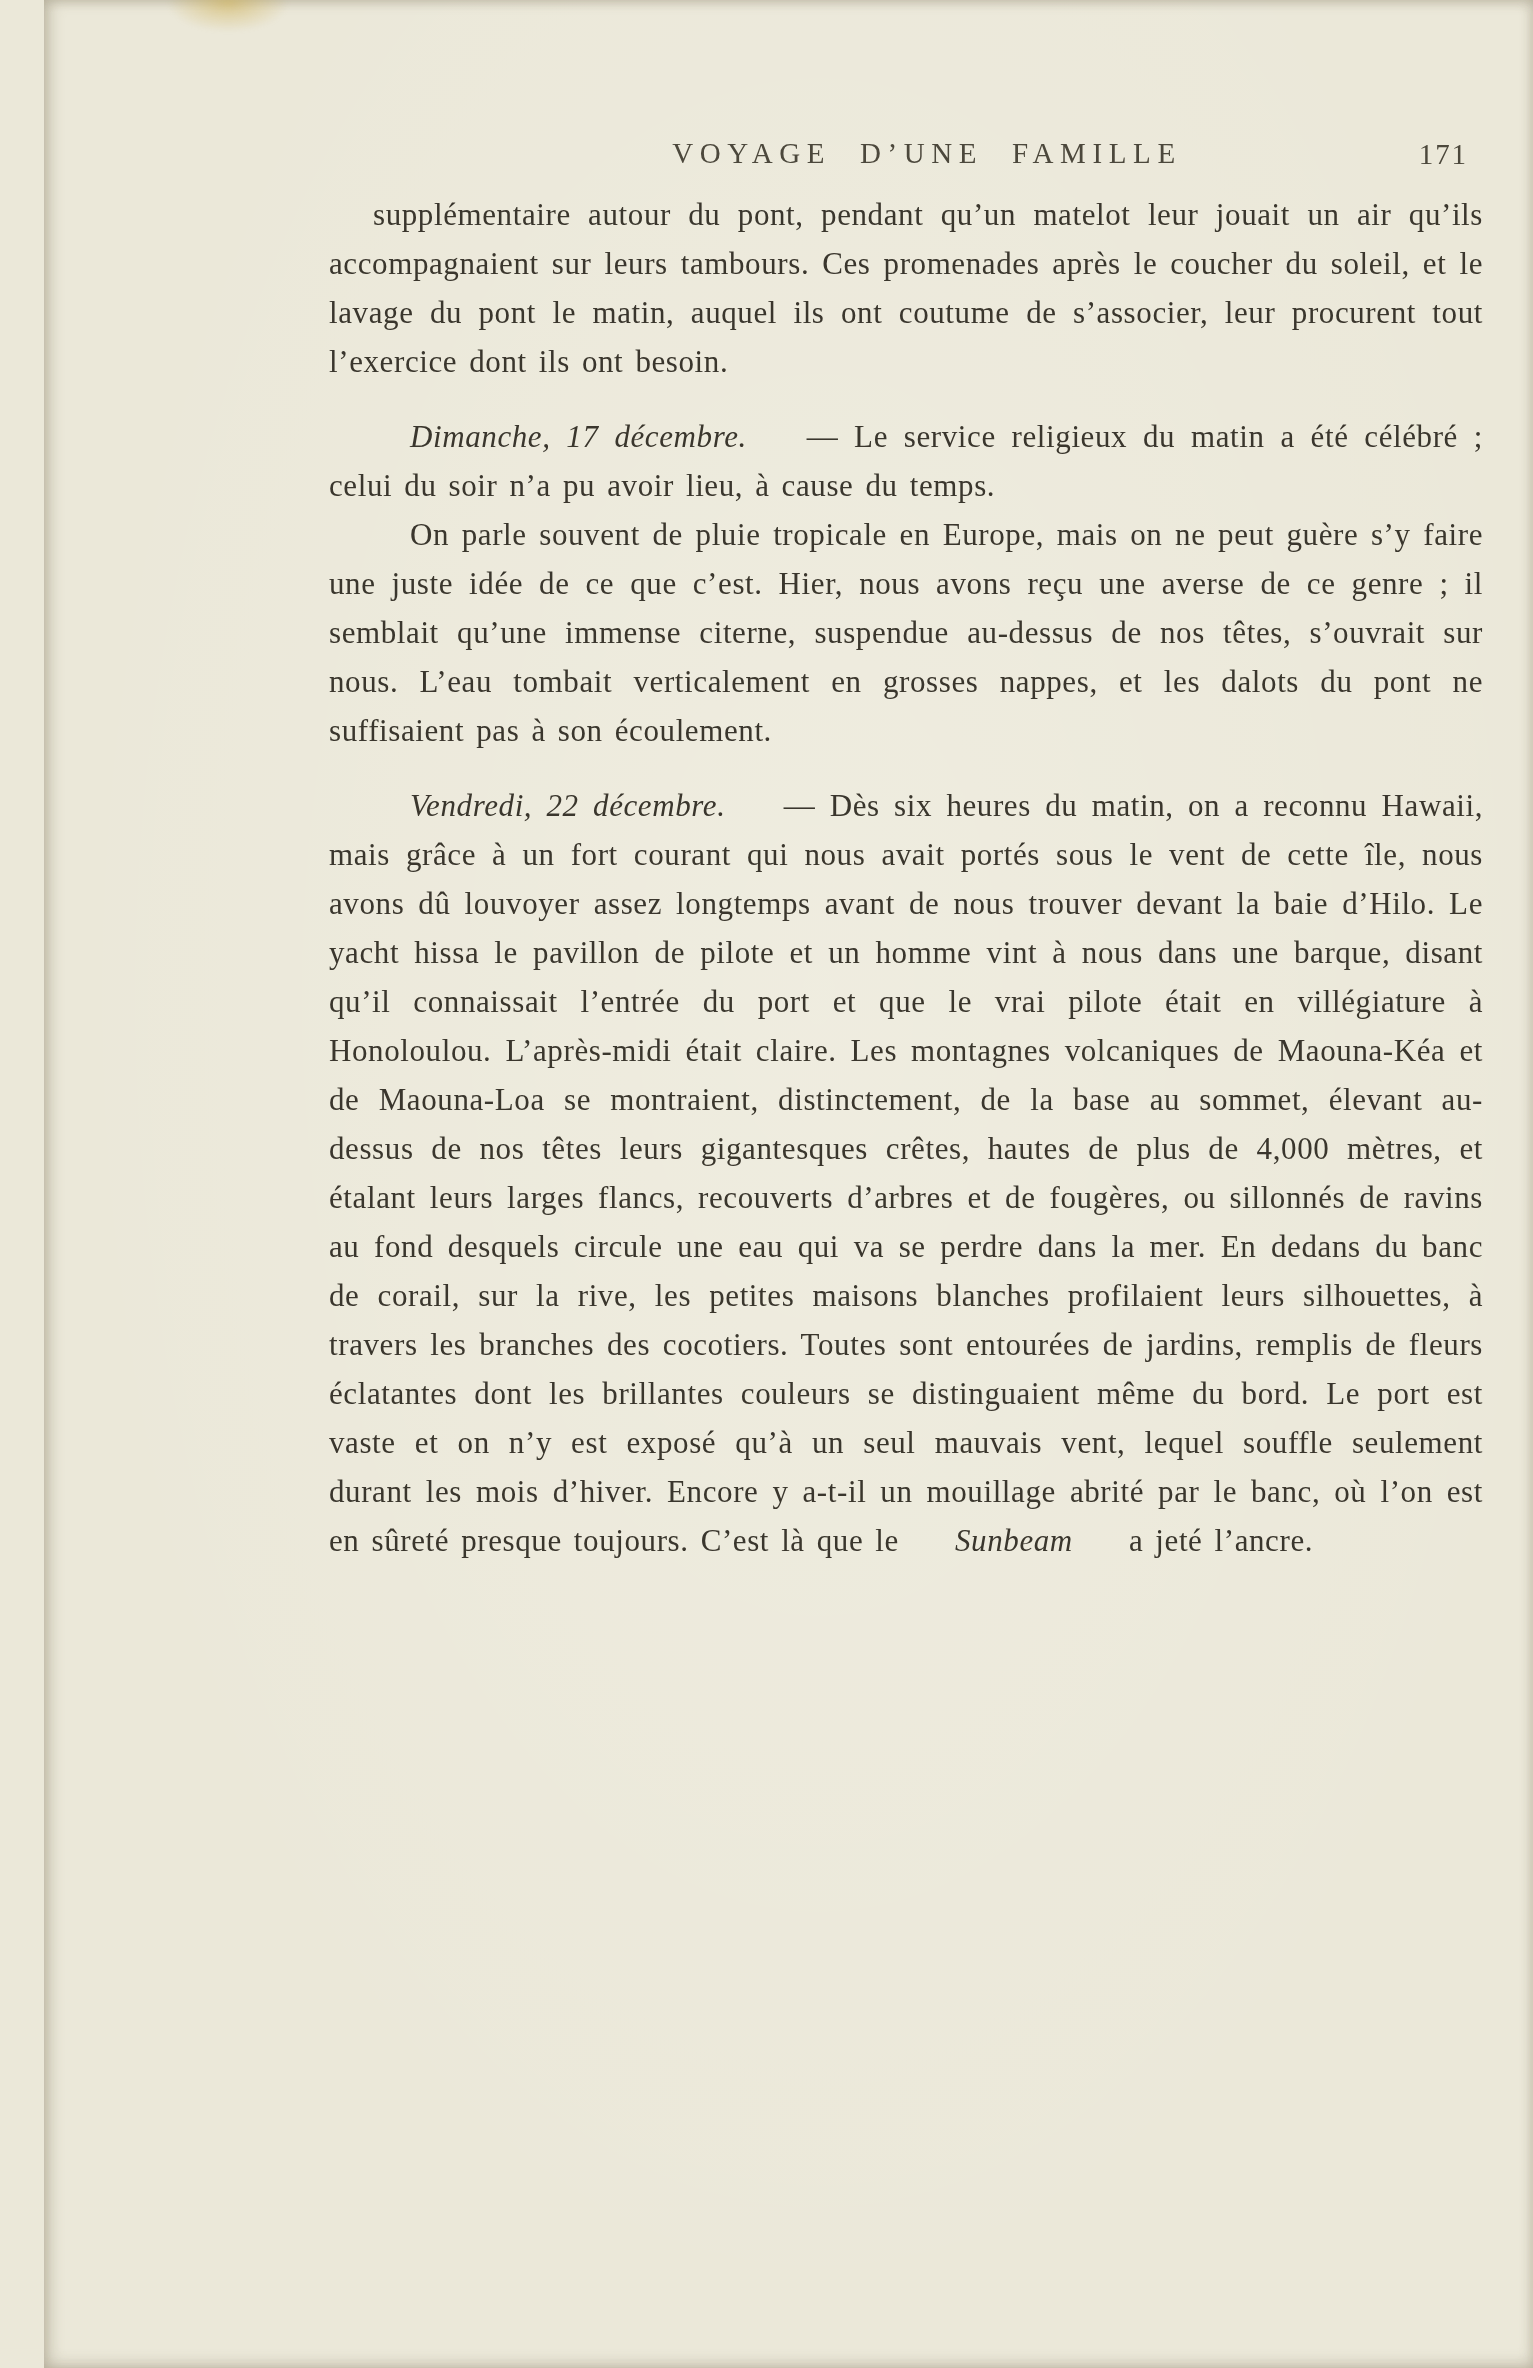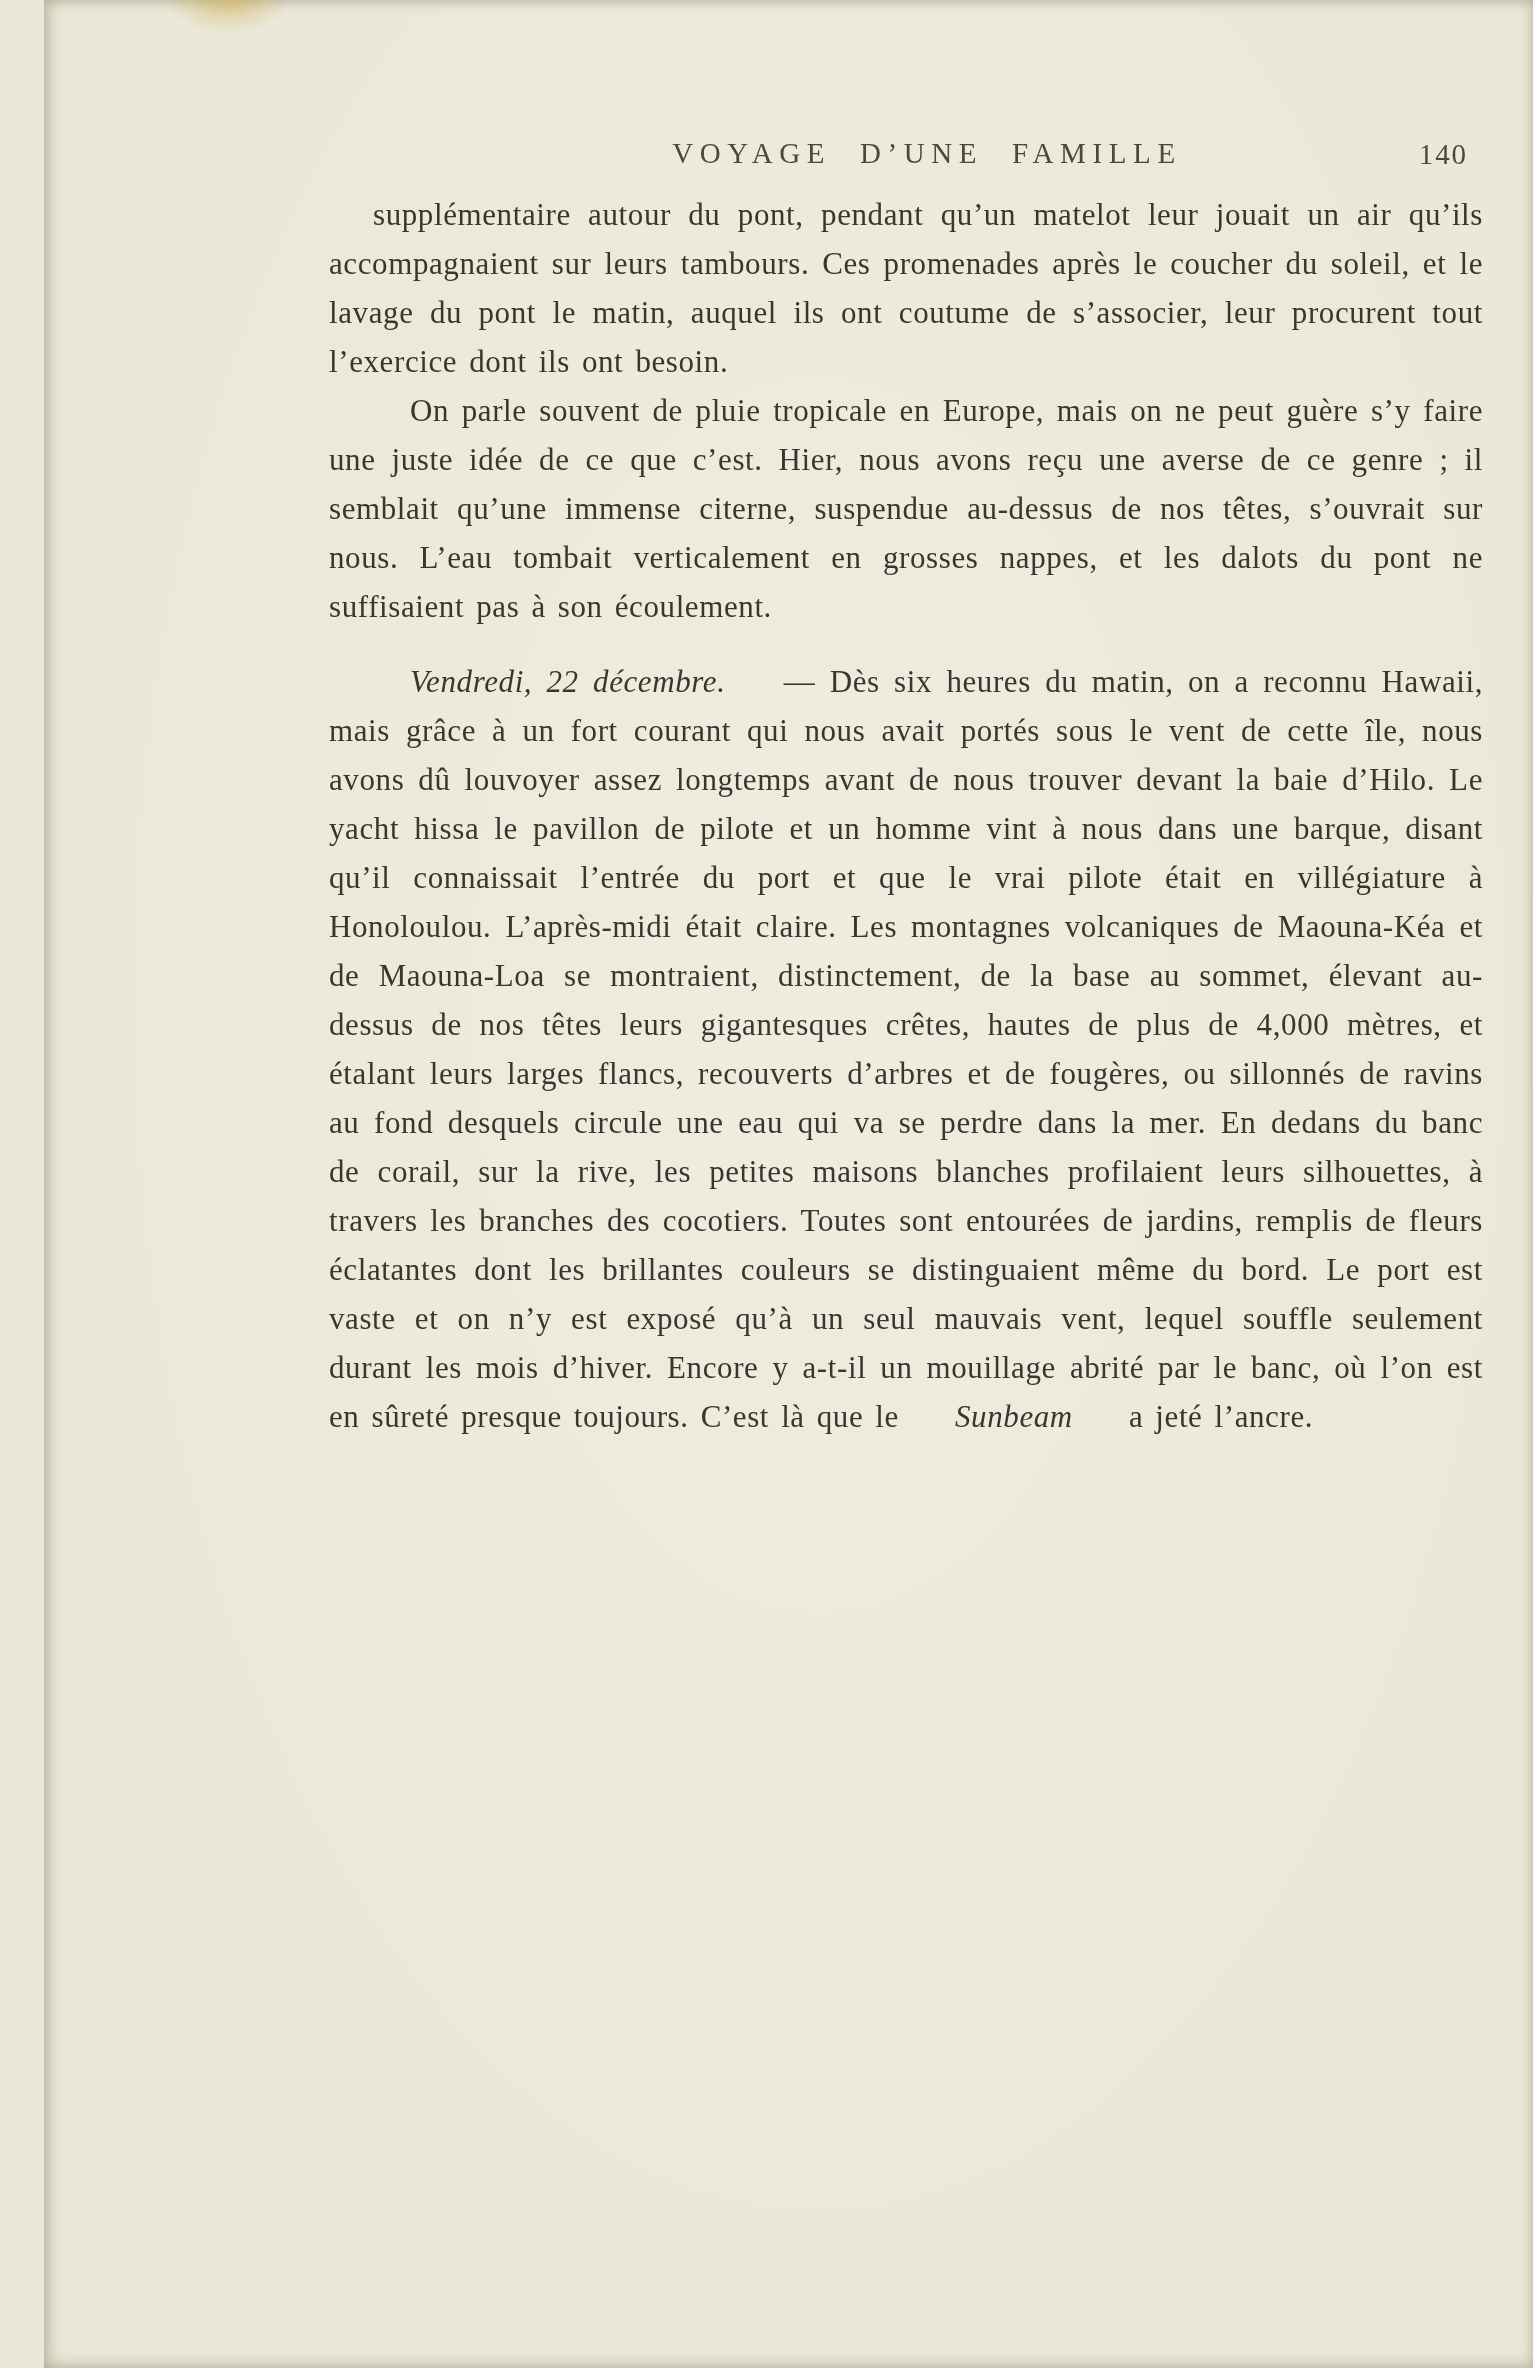--- a/index.html
+++ b/index.html
@@ -79,22 +79,23 @@
 </style>
 </head>
 <body>
 
 <div class="page">
   <div class="stain"></div>
   <div class="stain stain-2"></div>
 
   <div class="running-header">
     <span class="header-title">VOYAGE D’UNE FAMILLE</span>
-    <span class="page-number">140</span>
+    <span class="page-number">171</span>
   </div>
 
   <div class="text-block">
       <p class="para"><span>supplémentaire autour du pont, pendant qu’un matelot leur jouait un air qu’ils accompagnaient sur leurs tambours. Ces promenades après le coucher du soleil, et le lavage du pont le matin, auquel ils ont coutume de s’associer, leur procurent tout l’exercice dont ils ont besoin.</span></p>
+      <p class="para indent section-gap"><span class="italic">Dimanche, 17 décembre.</span><span> — Le service religieux du matin a été célébré ; celui du soir n’a pu avoir lieu, à cause du temps.</span></p>
       <p class="para indent"><span>On parle souvent de pluie tropicale en Europe, mais on ne peut guère s’y faire une juste idée de ce que c’est. Hier, nous avons reçu une averse de ce genre ; il semblait qu’une immense citerne, suspendue au-dessus de nos têtes, s’ouvrait sur nous. L’eau tombait verticalement en grosses nappes, et les dalots du pont ne suffisaient pas à son écoulement.</span></p>
       <p class="para indent section-gap"><span class="italic">Vendredi, 22 décembre.</span><span> — Dès six heures du matin, on a reconnu Hawaii, mais grâce à un fort courant qui nous avait portés sous le vent de cette île, nous avons dû louvoyer assez longtemps avant de nous trouver devant la baie d’Hilo. Le yacht hissa le pavillon de pilote et un homme vint à nous dans une barque, disant qu’il connaissait l’entrée du port et que le vrai pilote était en villégiature à Honoloulou. L’après-midi était claire. Les montagnes volcaniques de Maouna-Kéa et de Maouna-Loa se montraient, distinctement, de la base au sommet, élevant au-dessus de nos têtes leurs gigantesques crêtes, hautes de plus de 4,000 mètres, et étalant leurs larges flancs, recouverts d’arbres et de fougères, ou sillonnés de ravins au fond desquels circule une eau qui va se perdre dans la mer. En dedans du banc de corail, sur la rive, les petites maisons blanches profilaient leurs silhouettes, à travers les branches des cocotiers. Toutes sont entourées de jardins, remplis de fleurs éclatantes dont les brillantes couleurs se distinguaient même du bord. Le port est vaste et on n’y est exposé qu’à un seul mauvais vent, lequel souffle seulement durant les mois d’hiver. Encore y a-t-il un mouillage abrité par le banc, où l’on est en sûreté presque toujours. C’est là que le </span><span class="italic">Sunbeam</span><span> a jeté l’ancre.</span></p>
     </div>
 </div>
 
 
 </body></html>

